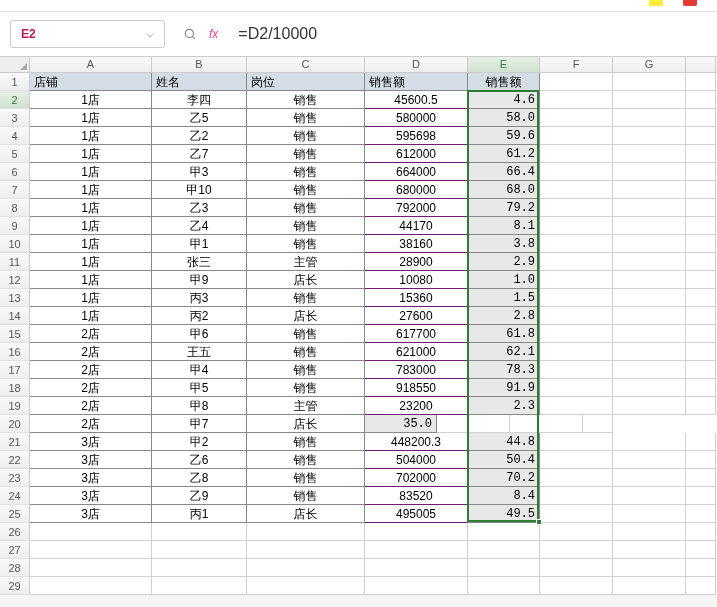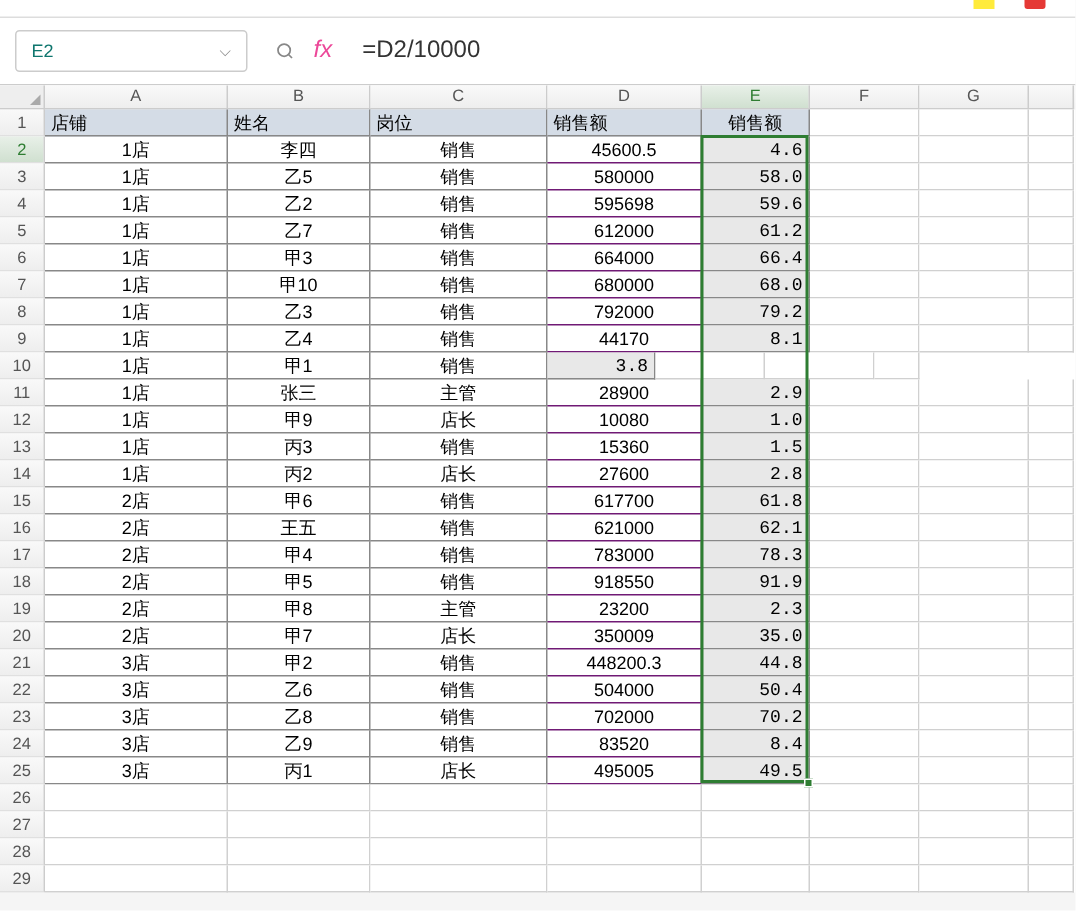--- a/index.html
+++ b/index.html
@@ -57,35 +57,36 @@
       border: 1px solid #ccc;
       background: #fff;
       display: flex;
       align-items: center;
       justify-content: space-between;
       padding: 0 10px;
       border-radius: 3px;
     }
     .name-box-text {
       font-size: 12px;
-      color: #0f766e;
+      color: #be185d;
+      font-weight: bold;
     }
     .name-box-arrow {
       color: #888;
       font-size: 10px;
     }
     .formula-controls {
       display: flex;
       align-items: center;
       margin-left: 18px;
       gap: 12px;
     }
     .fx-label {
       font-style: italic;
-      font-size: 16px;
+      font-size: 12px;
       color: #ec4899;
     }
     .formula-input {
       font-size: 16px;
       color: #333;
       margin-left: 8px;
     }
     .grid-container {
       background: #fff;
       position: relative;
@@ -352,20 +353,21 @@
     <div class="cell col-e e-col">8.1</div>
     <div class="cell col-f empty"></div>
     <div class="cell col-g empty"></div>
     <div class="cell col-h empty"></div>
   </div>
       <div class="row">
     <div class="row-header ">10</div>
     <div class="cell col-a data-cell">1店</div>
     <div class="cell col-b data-cell">甲1</div>
     <div class="cell col-c data-cell">销售</div>
+    <div class="cell col-d num-cell">38160</div>
     <div class="cell col-e e-col">3.8</div>
     <div class="cell col-f empty"></div>
     <div class="cell col-g empty"></div>
     <div class="cell col-h empty"></div>
   </div>
       <div class="row">
     <div class="row-header ">11</div>
     <div class="cell col-a data-cell">1店</div>
     <div class="cell col-b data-cell">张三</div>
     <div class="cell col-c data-cell">主管</div>
@@ -461,21 +463,20 @@
     <div class="cell col-e e-col">2.3</div>
     <div class="cell col-f empty"></div>
     <div class="cell col-g empty"></div>
     <div class="cell col-h empty"></div>
   </div>
       <div class="row">
     <div class="row-header ">20</div>
     <div class="cell col-a data-cell">2店</div>
     <div class="cell col-b data-cell">甲7</div>
     <div class="cell col-c data-cell">店长</div>
-    <div class="cell col-d num-cell">350009</div>
     <div class="cell col-e e-col">35.0</div>
     <div class="cell col-f empty"></div>
     <div class="cell col-g empty"></div>
     <div class="cell col-h empty"></div>
   </div>
       <div class="row">
     <div class="row-header ">21</div>
     <div class="cell col-a data-cell">3店</div>
     <div class="cell col-b data-cell">甲2</div>
     <div class="cell col-c data-cell">销售</div>

